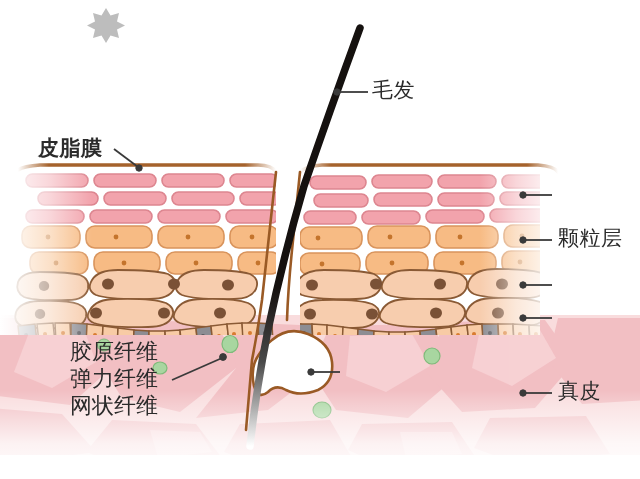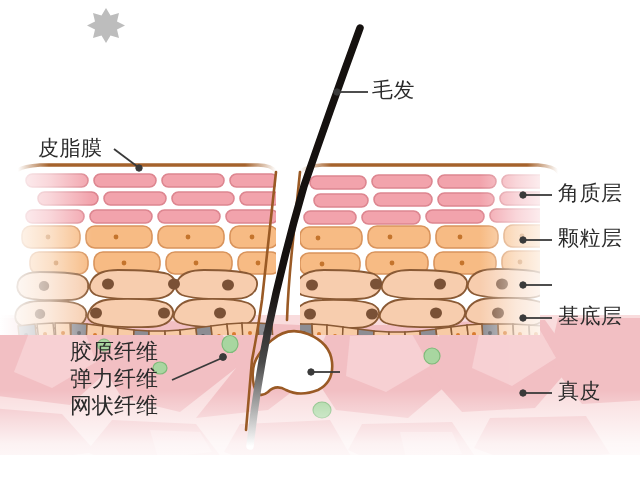--- a/index.html
+++ b/index.html
@@ -364,30 +364,28 @@
       <circle cx="523" cy="393" r="3.2"></circle>
 
       <line x1="312" y1="372" x2="340" y2="372" stroke-width="1.8"></line>
       <circle cx="311" cy="372" r="3.2"></circle>
 
       <line x1="172" y1="380" x2="222" y2="358" stroke-width="1.8"></line>
       <circle cx="223" cy="357" r="3.4"></circle>
     </g>
   </svg>
 
-  <div class="lbl" style="left:38px; top:138px;">皮脂膜</div>
+  <div class="lbl" style="left:38px; top:138px;font-weight:bold;">皮脂膜</div>
 
   <div class="lbl" style="left:372px; top:80px;">毛发</div>
 
-  <div class="lbl" style="left:558px; top:183px;">角质层</div>
 
   <div class="lbl" style="left:558px; top:228px;">颗粒层</div>
 
 
-  <div class="lbl" style="left:558px; top:306px;">基底层</div>
 
   <div class="lbl" style="left:558px; top:381px;">真皮</div>
 
 
   <div class="lbl lbl-sm" style="left:70px; top:341px;">胶原纤维</div>
 
   <div class="lbl lbl-sm" style="left:70px; top:368px;">弹力纤维</div>
 
   <div class="lbl lbl-sm" style="left:70px; top:395px;">网状纤维</div>
 

